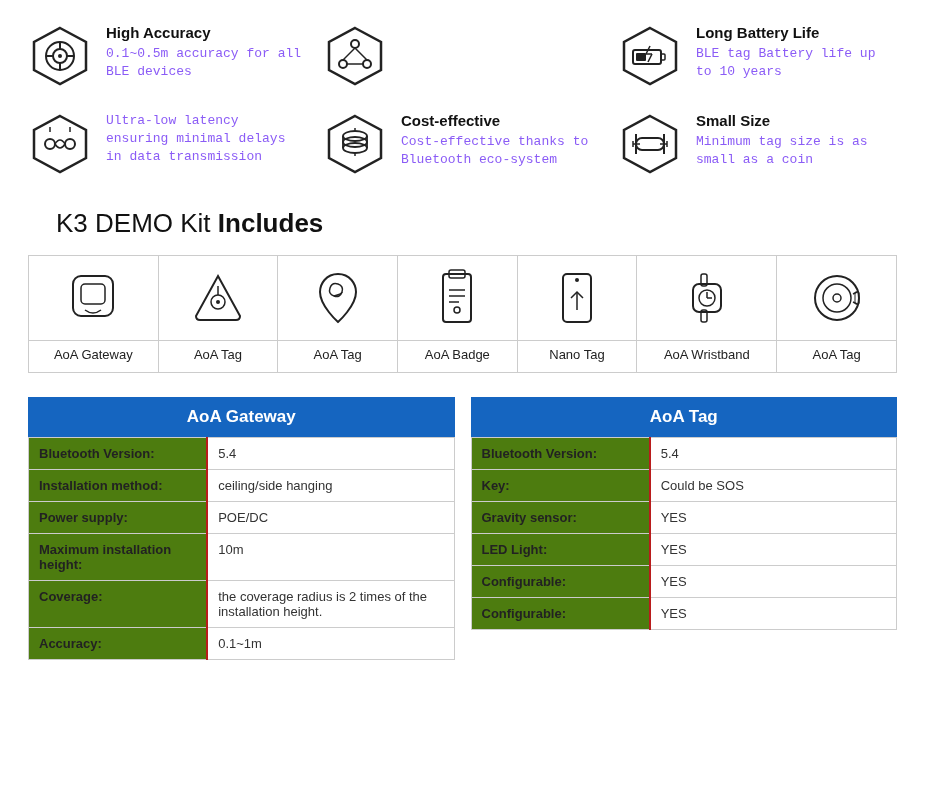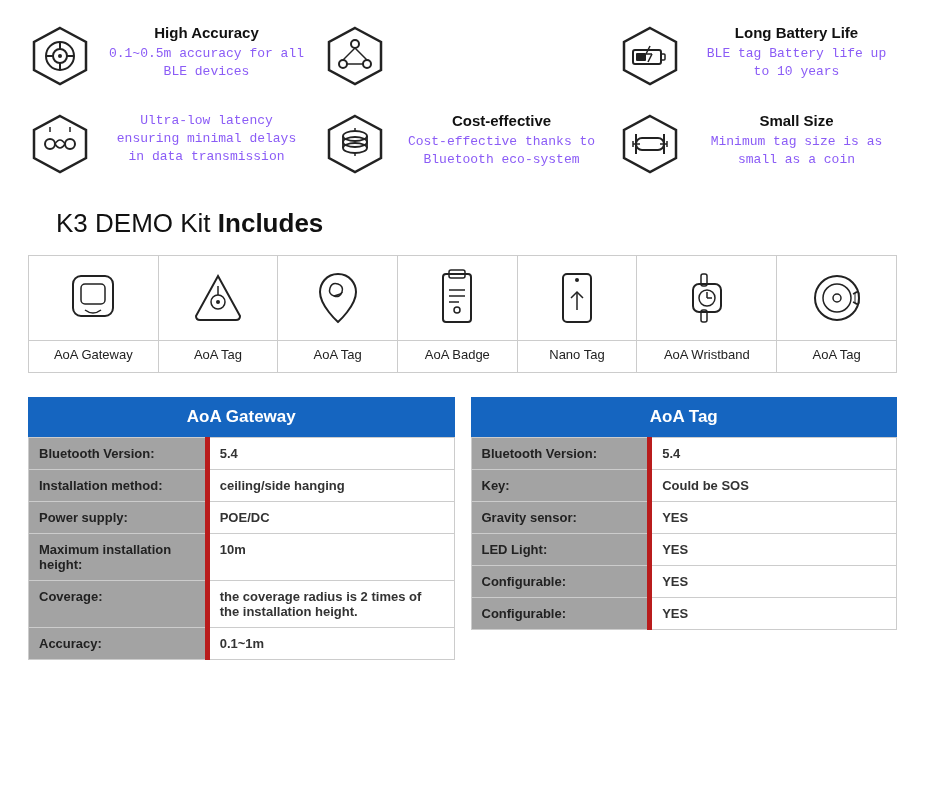--- a/index.html
+++ b/index.html
@@ -11,21 +11,20 @@
       width: 925px;
       min-height: 809px;
     }
 
     
     .features-grid {
       display: grid;
       grid-template-columns: repeat(3, 1fr);
       gap: 24px 16px;
       margin-bottom: 32px;
-      text-align: center;
     }
     .feature-item {
       display: flex;
       align-items: flex-start;
       gap: 14px;
     }
     .feature-icon {
       flex-shrink: 0;
       width: 64px;
       height: 64px;
@@ -110,26 +109,25 @@
       border-bottom: 1px solid #ccc;
     }
     .spec-table td {
       padding: 8px 10px;
       font-size: 13px;
       vertical-align: top;
     }
     .spec-table td:first-child {
       font-weight: bold;
       width: 42%;
-      border-right: 5px solid #b91c1c;
-      background: #a3a3a3;
+      border-right: 2px solid #b91c1c;
+      background: #4d7c0f;
     }
     .spec-table td:last-child {
       color: #333;
-      font-weight: bold;
     }
   </style>
 </head>
 <body>
 
 <div class="features-grid">
 
   <div class="feature-item">
     <div class="feature-icon">
       <svg viewBox="0 0 64 64" fill="none" xmlns="http://www.w3.org/2000/svg">

